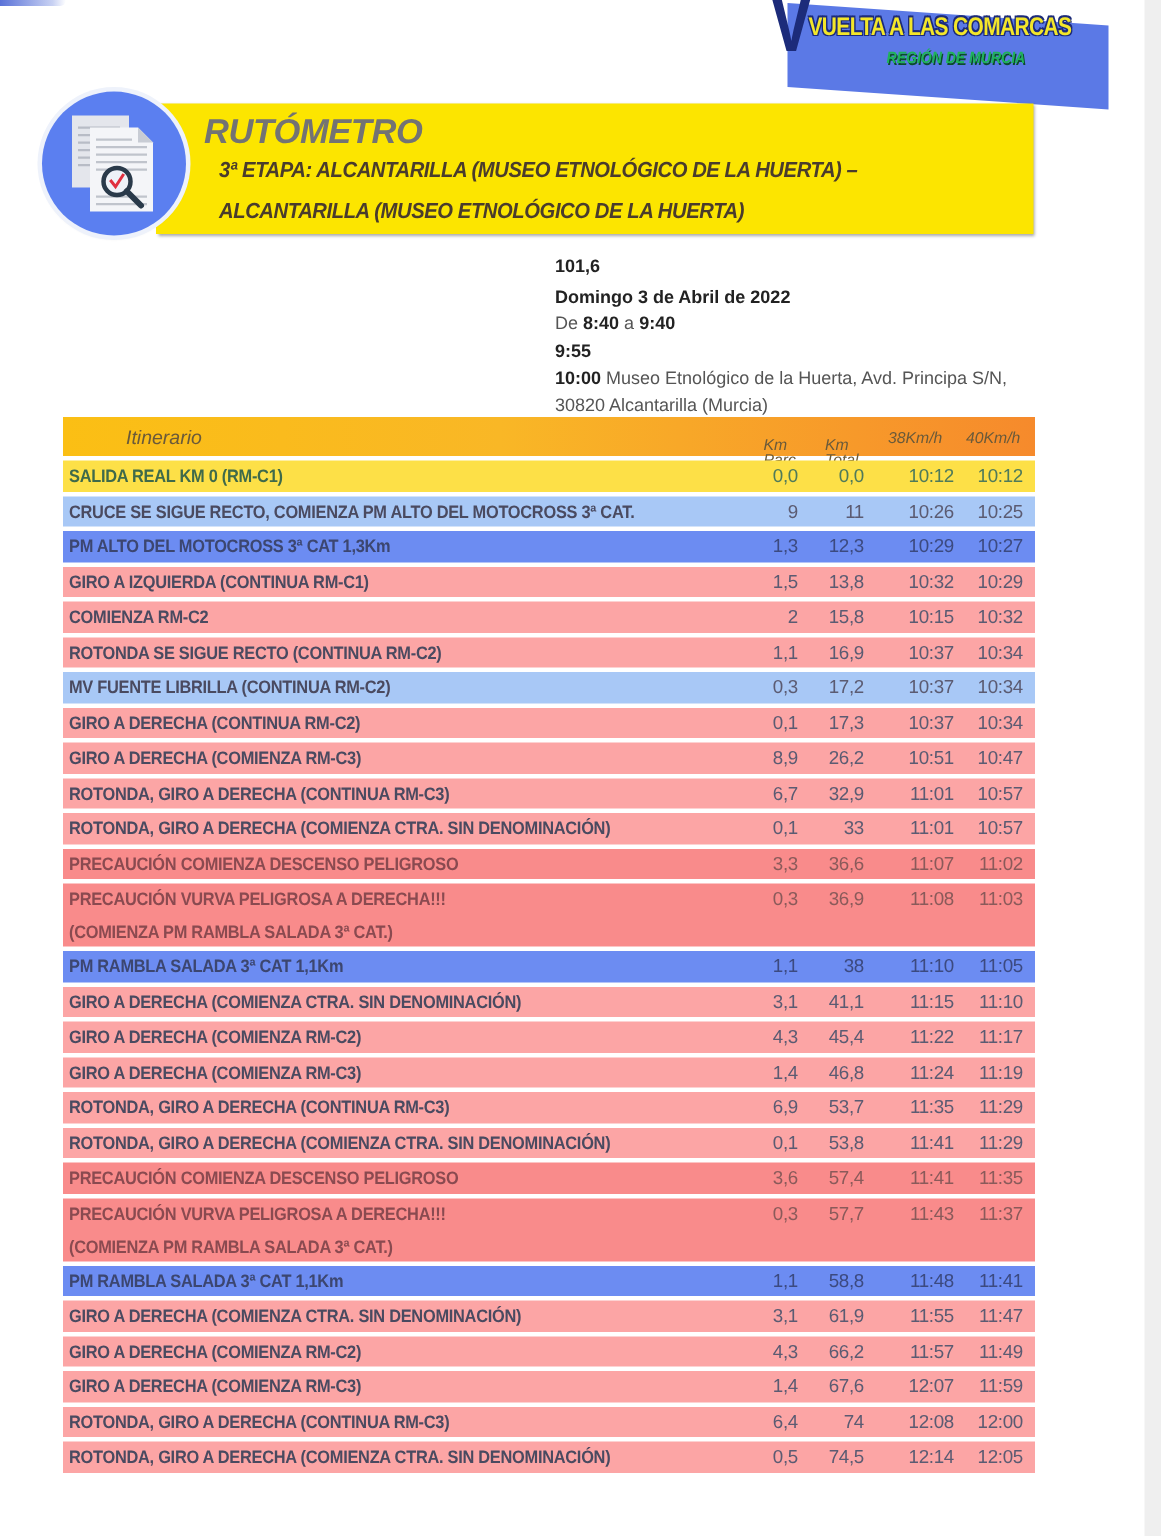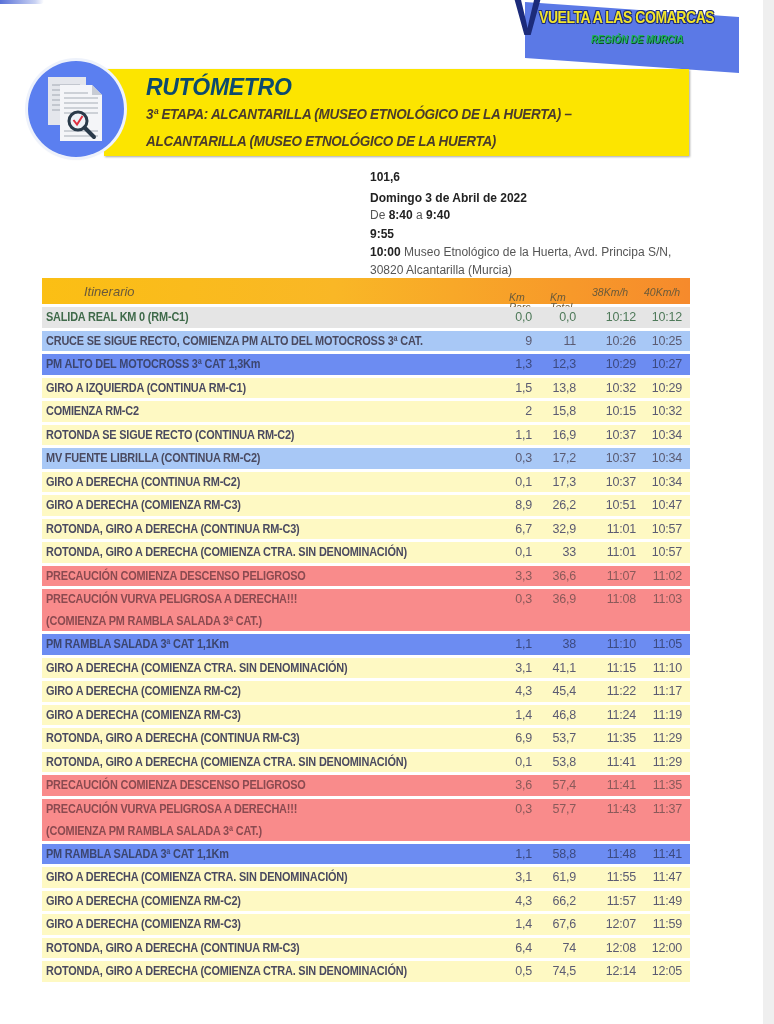--- a/index.html
+++ b/index.html
@@ -12,21 +12,21 @@
   
   .logo { position: absolute; left: 505px; top: 0; width: 240px; height: 64px; }
   .logo-banner { position: absolute; left: 20px; top: 2px; width: 214px; height: 56px; background: #5b79e6; transform: skewY(4deg); transform-origin: left top; }
   .logo-v { position: absolute; left: 8px; top: -14px; font-family: "Liberation Sans", sans-serif; font-weight: bold; font-size: 58px; color: #1c2b7a; transform: scaleX(0.75); transform-origin: left top; line-height: 1; }
   .logo-title { position: absolute; left: 34px; top: 8px; font-weight: bold; font-size: 17px; color: #f3e62a; letter-spacing: -0.5px; transform: scaleX(0.82); transform-origin: left top; white-space: nowrap; text-shadow: 1px 1px 0 #1c2b7a, -1px -1px 0 #1c2b7a, 1px -1px 0 #1c2b7a, -1px 1px 0 #1c2b7a; }
   .logo-sub { position: absolute; left: 86px; top: 33px; font-weight: bold; font-style: italic; font-size: 11px; color: #1fb35a; white-space: nowrap; transform: scaleX(0.85); transform-origin: left top; text-shadow: 1px 1px 0 #0b4d2a; }
 
   
   .hdr-circle { position: absolute; left: 28px; top: 61px; width: 96px; height: 96px; border-radius: 50%; background: #5b7ff0; box-shadow: 0 0 0 3px #eef2fb, 0 1px 3px rgba(0,0,0,0.25); z-index: 2; }
   .hdr-band { position: absolute; left: 104px; top: 69px; width: 585px; height: 87px; background: #fce500; box-shadow: 1px 1px 2px rgba(0,0,0,0.35); }
-  .hdr-title { position: absolute; left: 146px; top: 74px; font-weight: bold; font-style: italic; font-size: 23px; color: #0c4a6e; letter-spacing: -0.3px; }
+  .hdr-title { position: absolute; left: 136px; top: 74px; font-weight: bold; font-style: italic; font-size: 23px; color: #737373; letter-spacing: -0.3px; }
   .hdr-sub { position: absolute; left: 146px; font-weight: bold; font-style: italic; font-size: 14.5px; color: #4a3c2c; white-space: nowrap; letter-spacing: -0.3px; transform: scaleX(0.93); transform-origin: left top; }
   .hdr-sub.l1 { top: 106px; }
   .hdr-sub.l2 { top: 133px; }
 
   .doc-icon { position: absolute; left: 18px; top: 14px; width: 62px; height: 70px; }
 
   
   .info { position: absolute; left: 0; top: 170px; width: 774px; font-size: 12px; color: #222; }
   .info-row { position: absolute; height: 18px; white-space: nowrap; }
   .info-val { position: absolute; left: 370px; }
@@ -46,26 +46,26 @@
   .row { position: relative; margin-top: 3px; height: 20.5px; font-size: 12px; color: #4a4a60; letter-spacing: -0.2px; }
   .row.tall { height: 42px; }
   .row .desc { position: absolute; left: 4px; top: 3px; font-weight: bold; white-space: nowrap; transform: scaleX(0.91); transform-origin: left top; }
   .row .desc2 { position: absolute; left: 4px; top: 25px; font-weight: bold; white-space: nowrap; transform: scaleX(0.91); transform-origin: left top; }
   .row .num { position: absolute; top: 3px; text-align: right; font-size: 12.5px; color: #5b5b72; }
   .row .n1 { right: 158px; }
   .row .n2 { right: 114px; }
   .row .n3 { right: 54px; }
   .row .n4 { right: 8px; }
 
-  .t-green { background: #e5e5e5; color: #3f6a4a; }
+  .t-green { background: #fde047; color: #3f6a4a; }
   .t-green .num { color: #4f7a5a; }
   .t-lightblue { background: #a8c8f6; }
   .t-pm { background: #6c8cf2; color: #3c4670; }
   .t-pm .num { color: #3c4a80; }
-  .t-std { background: #fef9c3; }
+  .t-std { background: #fca5a5; }
   .t-red { background: #f98b8b; color: #8a4a50; }
   .t-red .num { color: #8a5a5a; }
 </style>
 </head>
 <body>
 
 <div class="right-strip"></div>
 <div class="top-left-swoosh"></div>
 
 <div class="logo">

